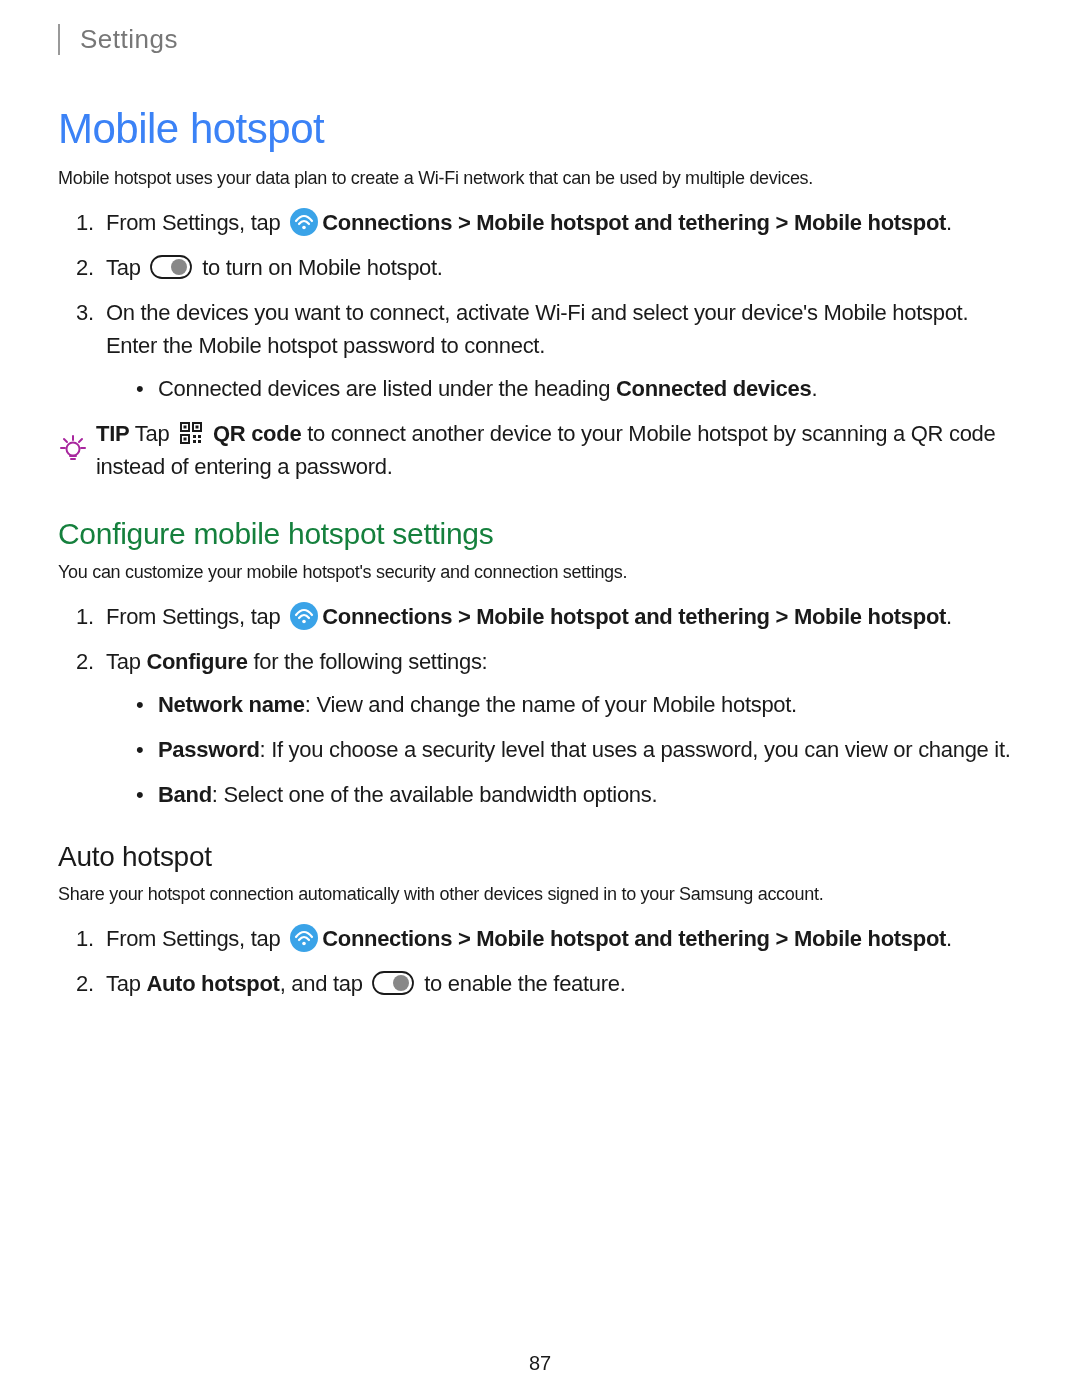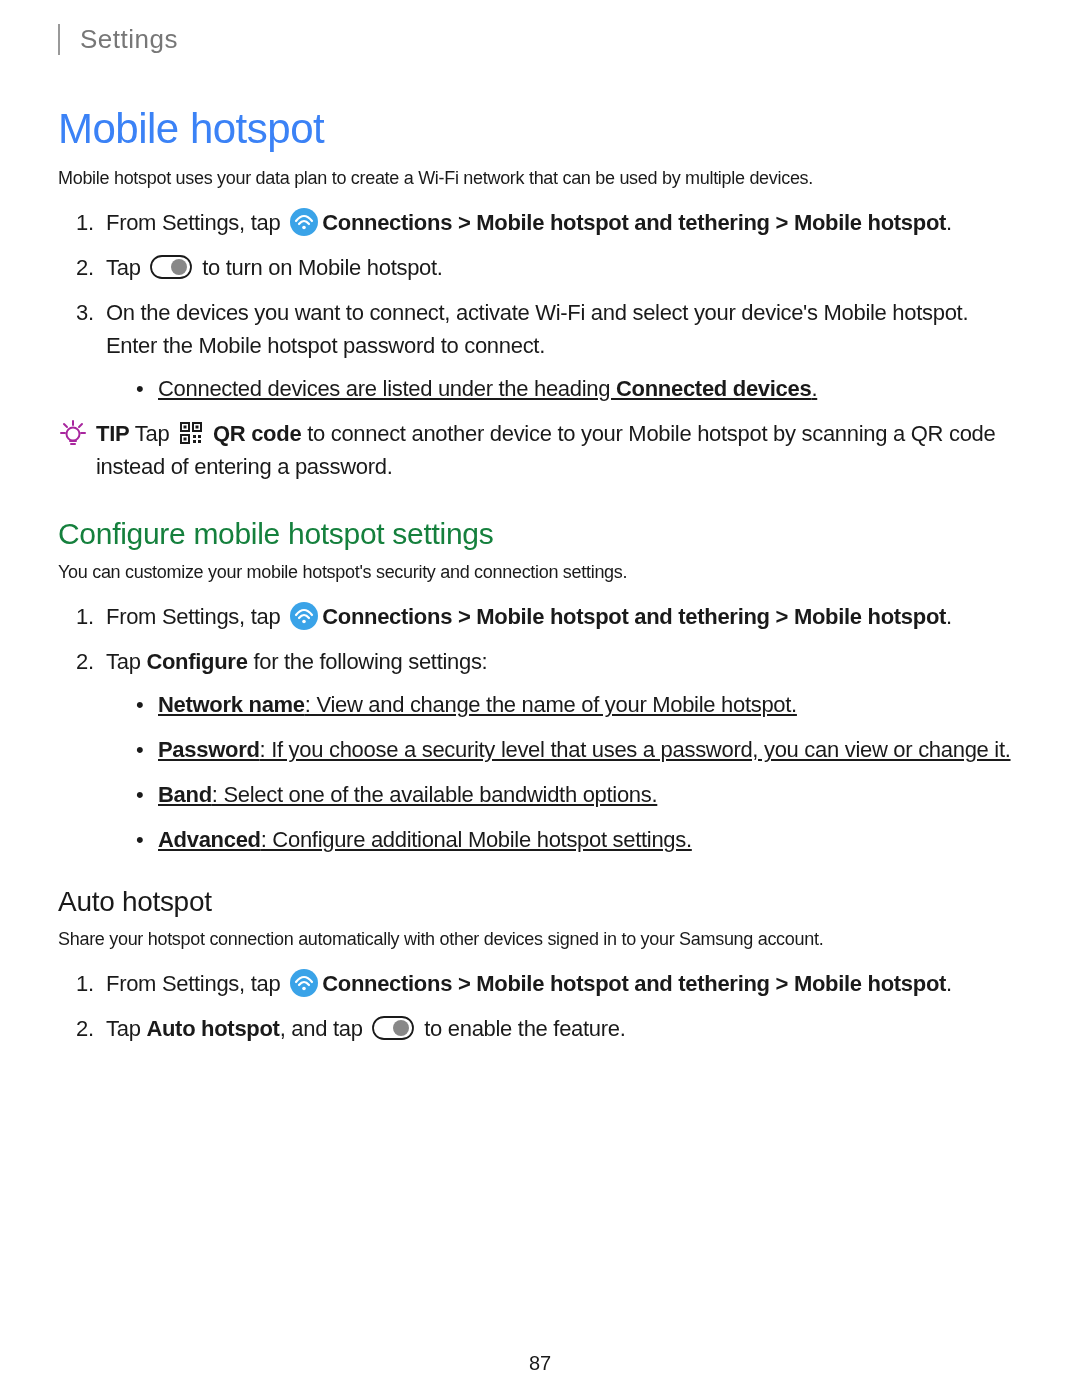--- a/index.html
+++ b/index.html
@@ -67,21 +67,20 @@
     ol > li::before {
       content: counter(item) ".";
       position: absolute;
       left: 18px;
       top: 0;
     }
     ul.sub {
       list-style: none;
       margin-top: 10px;
       margin-bottom: 4px;
-      text-decoration: underline;
     }
     ul.sub > li {
       font-size: 22px;
       line-height: 1.5;
       padding-left: 52px;
       position: relative;
       margin-bottom: 12px;
       letter-spacing: -0.3px;
     }
     ul.sub > li::before {
@@ -94,21 +93,21 @@
     .bold { font-weight: 700; }
     .icon-inline {
       display: inline-flex;
       vertical-align: middle;
       margin: 0 4px;
       position: relative;
       top: -2px;
     }
     .tip-block {
       display: flex;
-      align-items: flex-start;
+      align-items: center;
       margin: 10px 0 0 0;
     }
     .tip-icon {
       flex: 0 0 auto;
       margin-right: 8px;
       margin-top: 2px;
     }
     .tip-text {
       font-size: 22px;
       line-height: 1.5;
@@ -210,21 +209,20 @@
           <circle cx="14" cy="19.5" r="1.8" fill="#fff"></circle>
         </svg>
       </span><span class="bold">Connections &gt; Mobile hotspot and tethering &gt; Mobile hotspot</span><span>.</span>
   </li>
   <li>
     <span>Tap </span><span class="bold">Configure</span><span> for the following settings:</span>
     <ul class="sub">
       <li><span class="bold">Network name</span><span>: View and change the name of your Mobile hotspot.</span></li>
       <li><span class="bold">Password</span><span>: If you choose a security level that uses a password, you can view or change it.</span></li>
       <li><span class="bold">Band</span><span>: Select one of the available bandwidth options.</span></li>
-      <li><span class="bold">Advanced</span><span>: Configure additional Mobile hotspot settings.</span></li>
     </ul>
   </li>
 </ol>
 
 <h3 class="h3">Auto hotspot</h3>
 <p class="para">Share your hotspot connection automatically with other devices signed in to your Samsung account.</p>
 
 <ol>
   <li>
     <span>From Settings, tap </span><span class="icon-inline">

